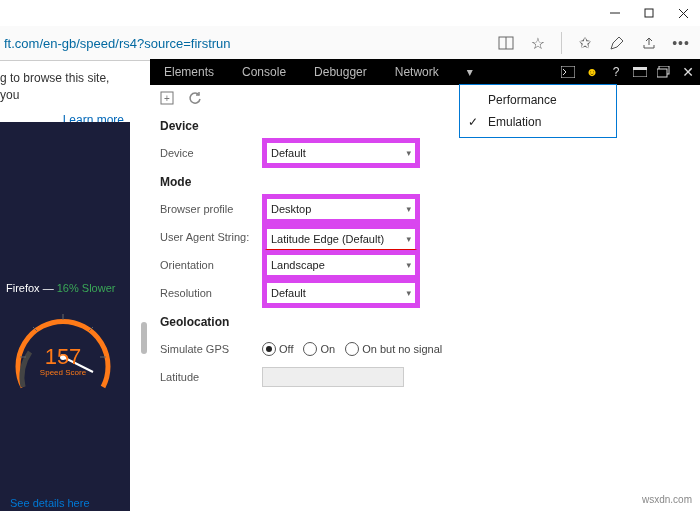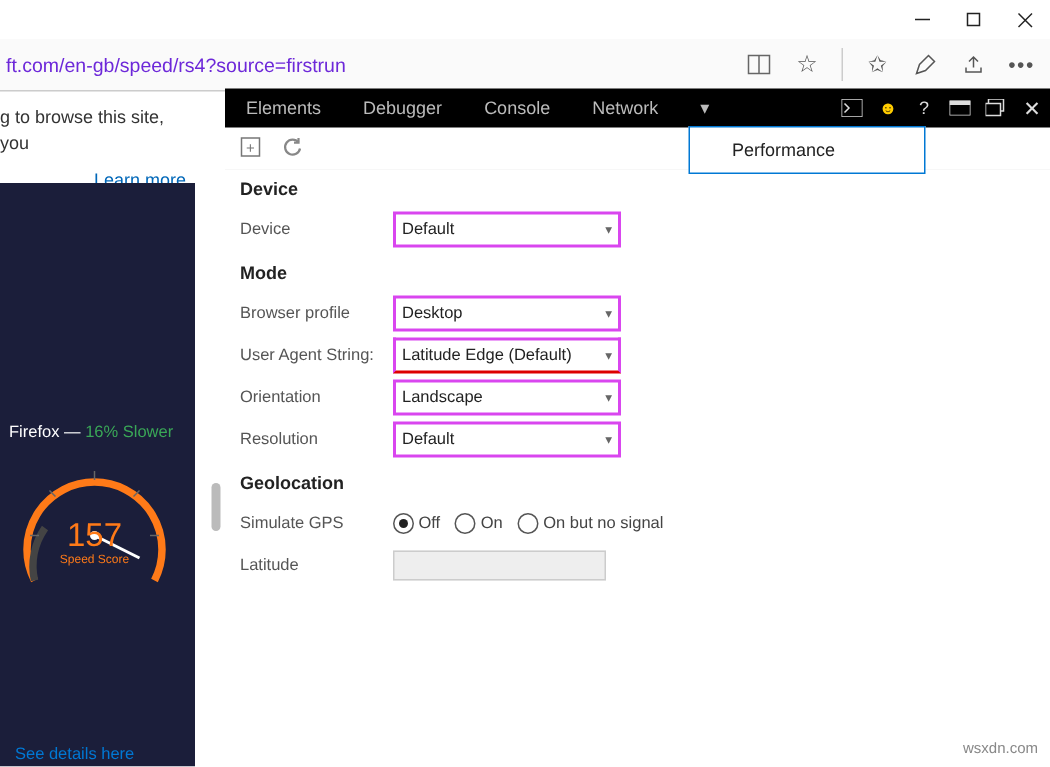--- a/index.html
+++ b/index.html
@@ -1,20 +1,20 @@
 <!DOCTYPE html>
 <html><head>
 <meta charset="utf-8">
 <style>
 html,body{margin:0;padding:0;font-family:"Segoe UI",Arial,sans-serif;font-size:12px;color:#222;background:#fff;width:700px;height:511px;overflow:hidden;position:relative}
 .titlebar{position:absolute;top:0;right:0;height:26px;display:flex;align-items:center;gap:0}
 .titlebar .tbtn{width:34px;height:26px;display:flex;align-items:center;justify-content:center;color:#222}
 .titlebar .tbtn svg{stroke:#222}
 .addr-row{position:absolute;top:26px;left:0;right:0;height:34px;display:flex;align-items:center;border-bottom:1px solid #ccc;background:#fafafa}
-.addr{flex:0 0 auto;margin-left:0;padding-left:4px;font-size:13px;color:#6d28d9}
+.addr{flex:0 0 auto;margin-left:0;padding-left:4px;font-size:13px;color:#0369a1}
 .addr-icons{display:flex;align-items:center;gap:14px;margin-left:auto;margin-right:10px}
 .addr-icons .icn{width:18px;height:18px;display:flex;align-items:center;justify-content:center;color:#555}
 .site-info{position:absolute;top:70px;left:0;width:130px;font-size:12px;color:#333;line-height:1.4}
 .learn{color:#0067b8;display:block;margin-top:8px;text-align:right;padding-right:6px}
 .dark-panel{position:absolute;top:122px;left:0;width:130px;bottom:0;background:#1b1e3a;color:#fff;overflow:hidden}
 .ff{position:absolute;top:160px;left:6px;font-size:11px}
 .ff .pct{color:#3aa757}
 .gauge{position:absolute;top:180px;left:8px;width:110px;height:110px}
 .gauge .score{position:absolute;top:42px;width:100%;text-align:center;font-size:22px;color:#ff7a18}
 .gauge .slabel{position:absolute;top:66px;width:100%;text-align:center;font-size:8px;color:#ff7a18}
@@ -24,21 +24,21 @@
 .dt-tabs .more{width:26px;text-align:center}
 .dt-tabs .sp{flex:1}
 .dt-tabs .ricons{display:flex;align-items:center}
 .dt-tabs .ricons .ri{width:24px;height:26px;display:flex;align-items:center;justify-content:center;color:#ddd}
 .toolbar2{position:absolute;top:85px;left:150px;right:0;height:28px;border-bottom:1px solid #ddd;display:flex;align-items:center;gap:14px;padding-left:10px;color:#666}
 .panel{position:absolute;top:113px;left:150px;right:0;bottom:0;background:#fff;padding:6px 10px 0 10px;overflow:hidden}
 .h{font-weight:700;font-size:12px;color:#222;margin-top:10px;margin-bottom:8px}
 .panel .h:first-child{margin-top:0}
 .row{display:flex;align-items:center;height:24px;margin-bottom:4px}
 .row .lbl{width:102px;font-size:11px;color:#555}
-.sel{width:140px;height:20px;border:2px solid #d946ef;font-size:11px;display:flex;align-items:center;padding:0 4px;justify-content:space-between;background:#fff}
+.sel{width:140px;height:20px;border:5px solid #d946ef;font-size:11px;display:flex;align-items:center;padding:0 4px;justify-content:space-between;background:#fff}
 .sel .chv{font-size:9px;color:#666}
 .redline{border-bottom:2px solid #d00}
 .radio{display:inline-flex;align-items:center;margin-right:10px;font-size:11px;color:#444}
 .radio .r{width:12px;height:12px;border:1px solid #555;border-radius:50%;margin-right:3px;display:inline-flex;align-items:center;justify-content:center}
 .radio .r .dot{width:6px;height:6px;background:#222;border-radius:50%}
 .txt{width:140px;height:18px;background:#eee;border:1px solid #ccc}
 .dropdown{position:absolute;top:84px;left:459px;width:156px;background:#fff;border:1px solid #0078d4;padding:4px 0;font-size:12px}
 .dropdown .item{padding:4px 12px 4px 28px;position:relative;cursor:pointer}
 .dropdown .item.chk:before{content:"✓";position:absolute;left:8px}
 .scrollgrip{position:absolute;left:141px;top:322px;width:6px;height:32px;background:#bbb;border-radius:3px}
@@ -117,22 +117,22 @@
       <circle cx="55" cy="55" r="3" fill="#fff"></circle>
     </svg>
     <div class="score">157</div>
     <div class="slabel">Speed Score</div>
   </div>
   <div class="details">See details here</div>
 </div>
 
 <div class="dt-tabs">
   <div class="tab">Elements</div>
+  <div class="tab">Console</div>
   <div class="tab">Debugger</div>
-  <div class="tab">Console</div>
   <div class="tab">Network</div>
   <div class="tab more">▾</div>
   <div class="sp"></div>
   <div class="ricons">
     <div class="ri">
         <svg width="14" height="12">
           <rect x="0" y="0" width="14" height="12" fill="none" stroke="#ddd"></rect>
           <path d="M2 3 l3 3 l-3 3" fill="none" stroke="#ddd"></path>
         </svg>
       </div>
@@ -225,16 +225,17 @@
       </label>
   </div>
   <div class="row">
     <div class="lbl">Latitude</div>
     <div class="txt"></div>
   </div>
 </div>
 
 <div class="dropdown">
   <div class="item">Performance</div>
+  <div class="item chk">Emulation</div>
 </div>
 
 <div class="scrollgrip"></div>
 <div class="watermark">wsxdn.com</div>
 
 </body></html>

